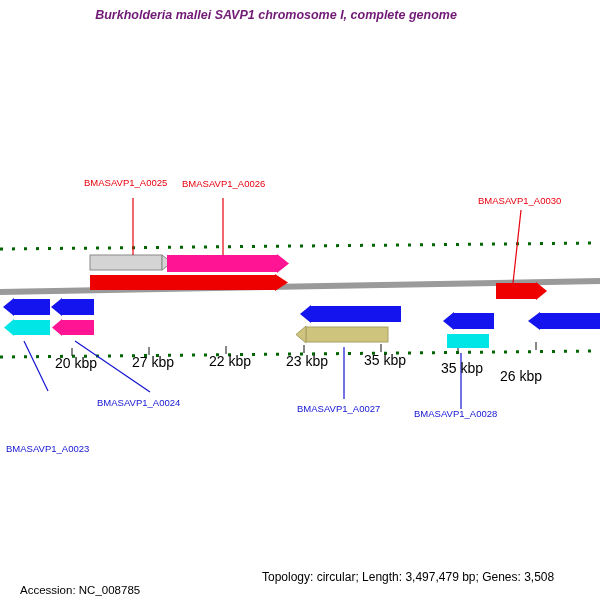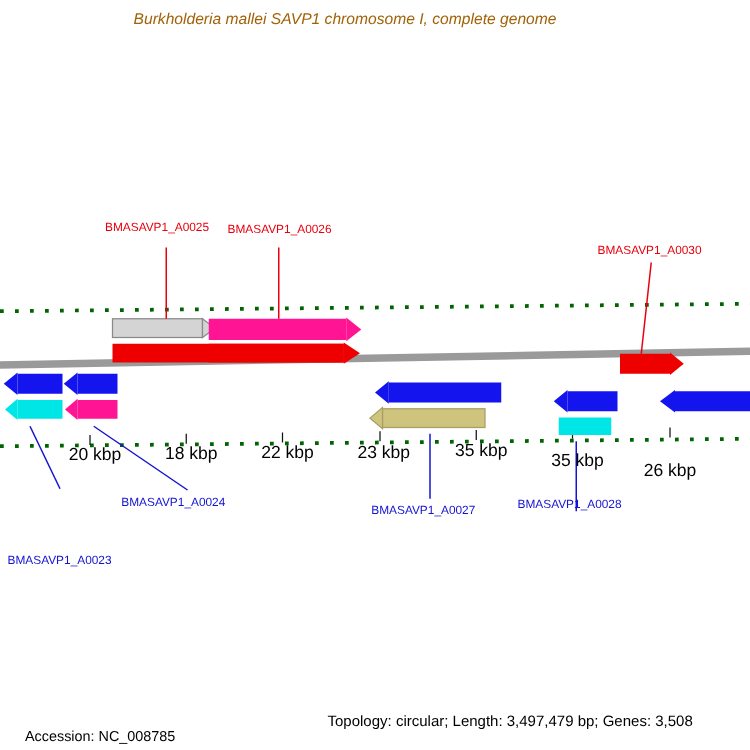--- a/index.html
+++ b/index.html
@@ -10,21 +10,22 @@
     position:relative;
     overflow:hidden;
     color:#000;
   }
   .title{
     position:absolute;
     top:8px;left:0;width:552px;
     text-align:center;
     font-style:italic;
     font-size:12.5px;
-    color:#a16207;
+    color:#701a75;
+    font-weight:bold;
   }
   .footer-left{
     position:absolute;
     left:20px;bottom:4px;
     font-size:11.5px;
   }
   .footer-right{
     position:absolute;
     left:262px;bottom:16px;
     font-size:12px;
@@ -159,29 +160,29 @@
   </g>
   <g>
     <path d="M344,347 L344,399" stroke="#1414d2" stroke-width="1.2" fill="none"></path>
   </g>
   <g>
     <path d="M461,353 L461,409" stroke="#1414d2" stroke-width="1.2" fill="none"></path>
   </g>
 </svg>
 
 <div class="ticklabel" style="left:55px;  top:355px;">20 kbp</div>
-<div class="ticklabel" style="left:132px; top:354px;">18 kbp</div>
+<div class="ticklabel" style="left:132px; top:354px;">27 kbp</div>
 <div class="ticklabel" style="left:209px; top:353px;">22 kbp</div>
 <div class="ticklabel" style="left:286px; top:353px;">23 kbp</div>
 <div class="ticklabel" style="left:364px; top:352px;">35 kbp</div>
 <div class="ticklabel" style="left:441px; top:360px;">35 kbp</div>
-<div class="ticklabel" style="left:515px; top:368px;">26 kbp</div>
+<div class="ticklabel" style="left:500px; top:368px;">26 kbp</div>
 
 <div class="lbl red" style="left:84px;  top:177px;">BMASAVP1_A0025</div>
 <div class="lbl red" style="left:182px; top:178px;">BMASAVP1_A0026</div>
 <div class="lbl red" style="left:478px; top:195px;text-align:center;">BMASAVP1_A0030</div>
 <div class="lbl blue" style="left:6px;   top:396px;margin-top:47px;">BMASAVP1_A0023</div>
 <div class="lbl blue" style="left:97px;  top:397px;">BMASAVP1_A0024</div>
 <div class="lbl blue" style="left:297px; top:403px;text-align:right;">BMASAVP1_A0027</div>
-<div class="lbl blue" style="left:414px; top:398px;">BMASAVP1_A0028</div>
+<div class="lbl blue" style="left:414px; top:408px;">BMASAVP1_A0028</div>
 
 <div class="footer-left">Accession: NC_008785</div>
 <div class="footer-right">Topology: circular; Length: 3,497,479 bp; Genes: 3,508</div>
 
 </body></html>

